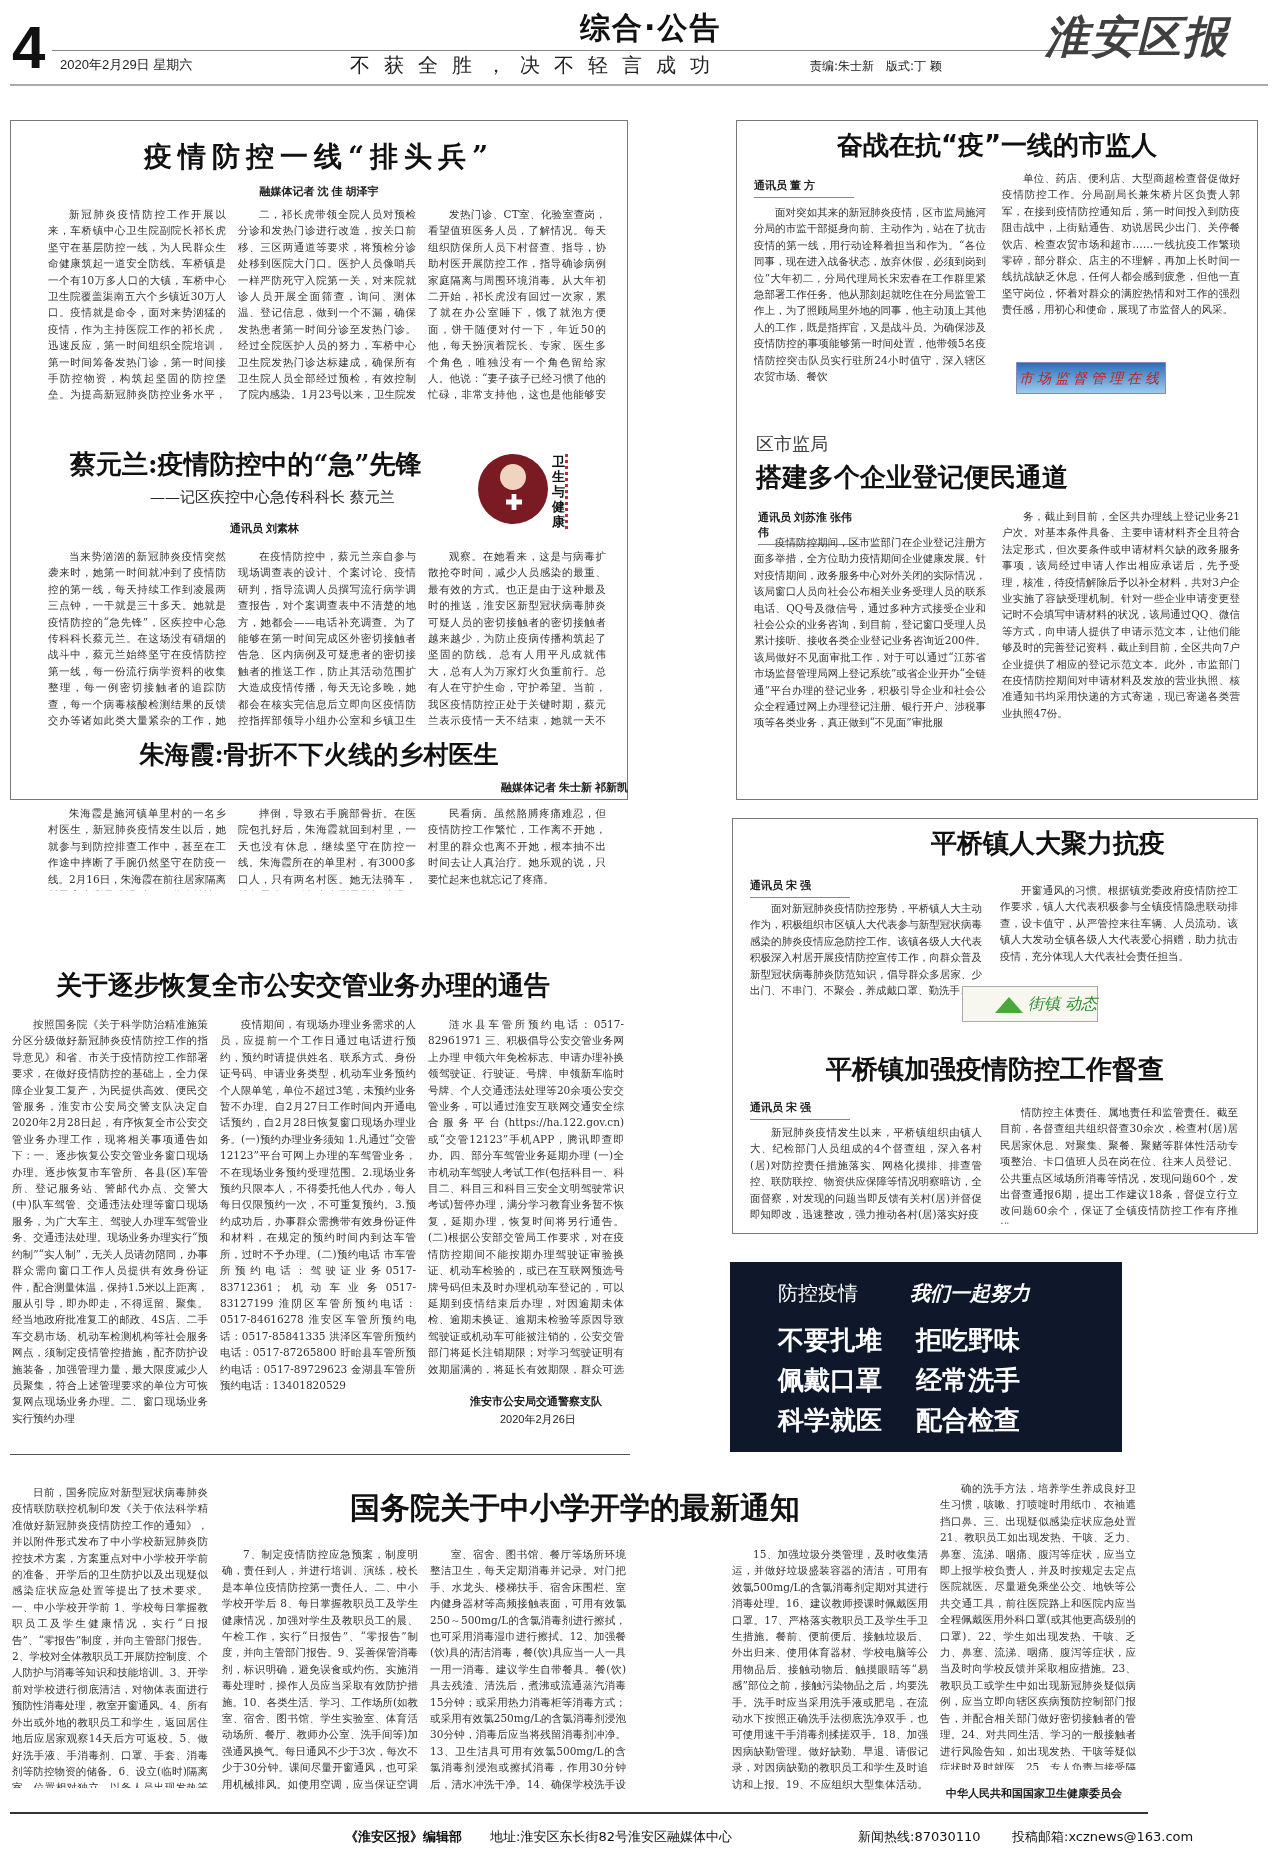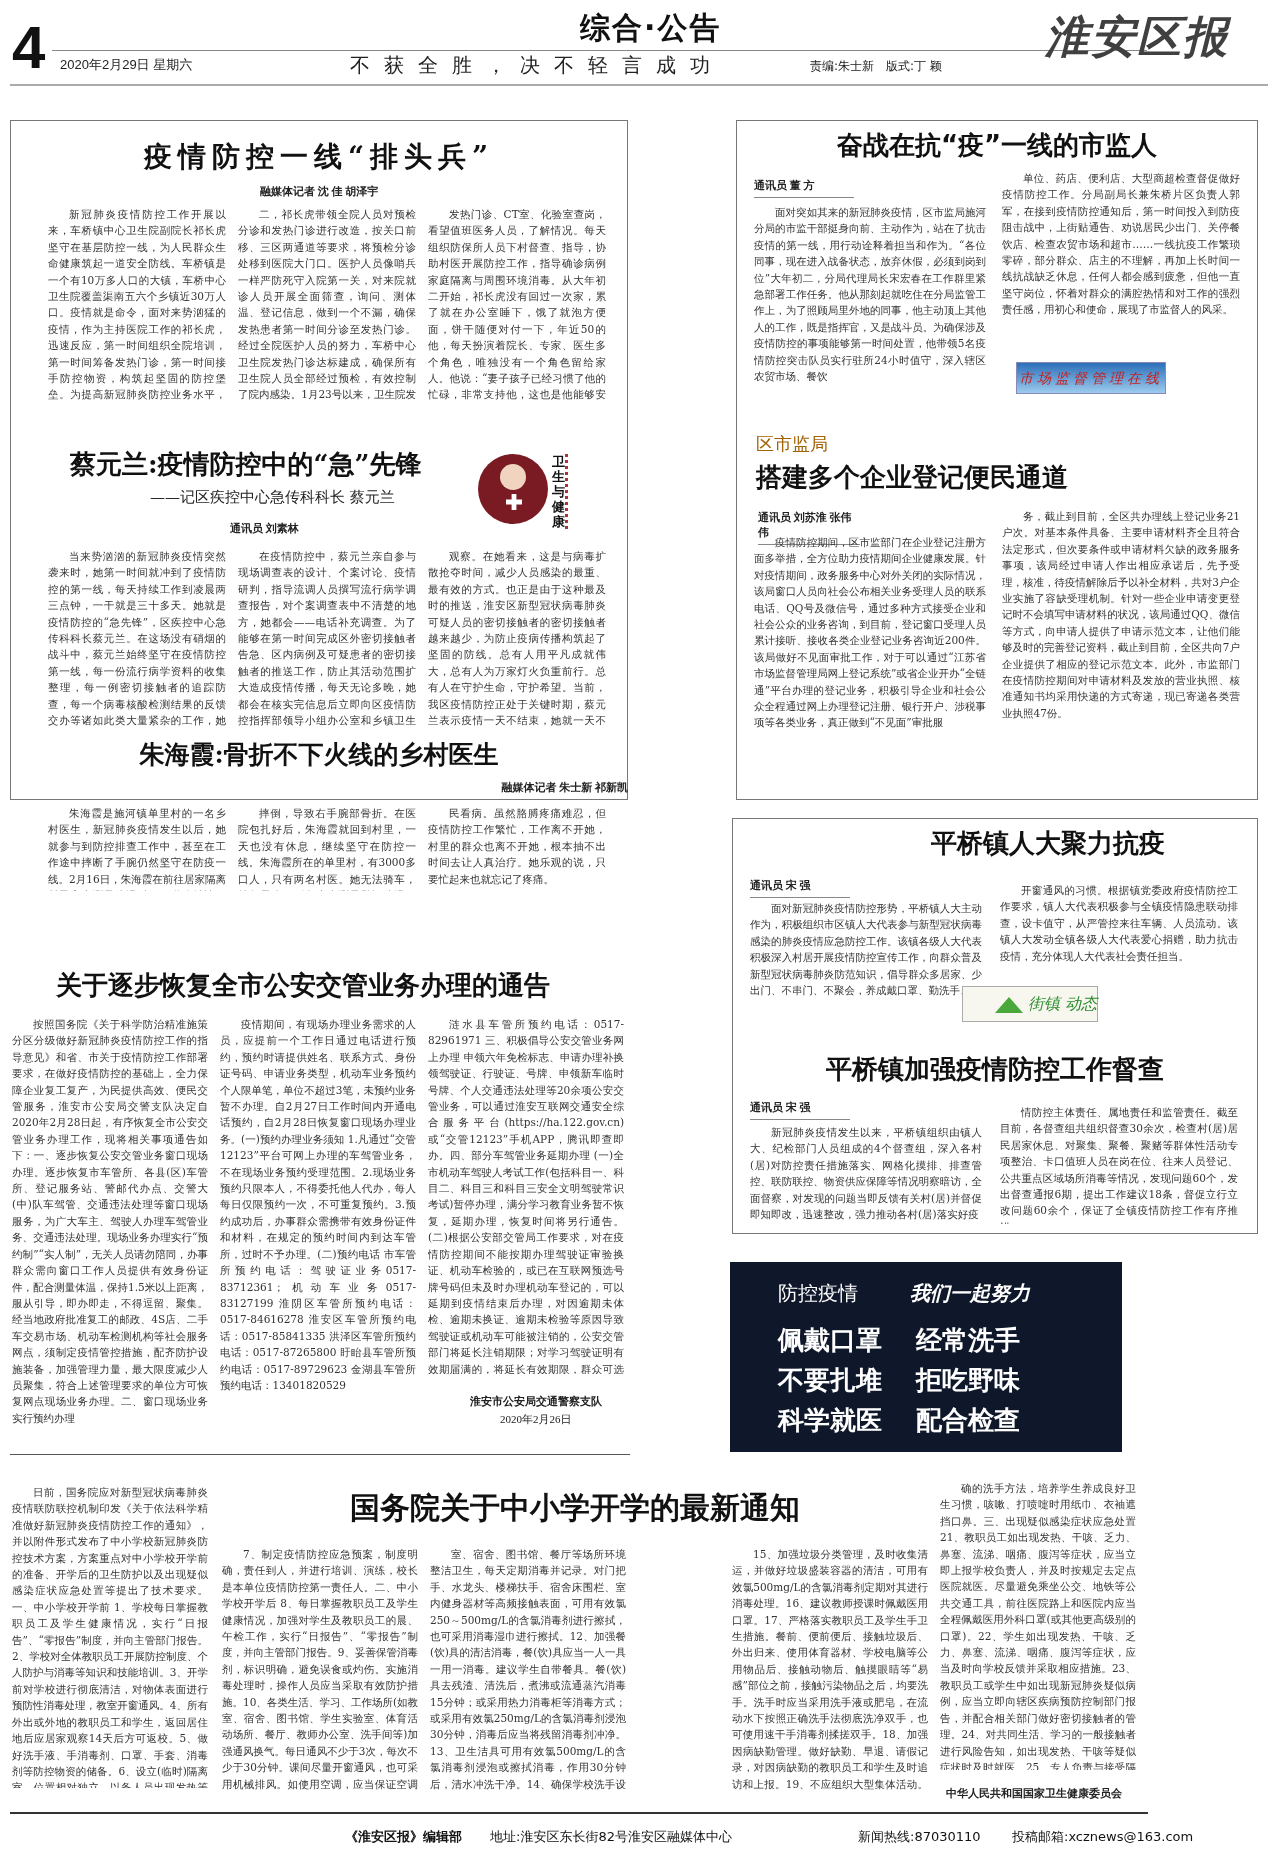--- a/index.html
+++ b/index.html
@@ -9,21 +9,21 @@
 .section{left:580px;top:8px;font-family:"DejaVu Sans",sans-serif;font-weight:bold;font-size:30px;letter-spacing:2px;color:#111}
 .hline1{left:52px;top:50px;width:1095px;height:1px;background:#888}
 .date{left:60px;top:56px;font-family:"Liberation Sans",sans-serif;font-size:13px;color:#222}
 .slogan{left:350px;top:52px;font-size:20px;letter-spacing:14px;color:#222}
 .editor{left:810px;top:58px;font-family:"DejaVu Sans",sans-serif;font-size:12px;color:#222}
 .mast{left:1045px;top:8px;font-family:"DejaVu Serif",serif;font-style:italic;font-weight:bold;font-size:44px;color:#404040;letter-spacing:2px}
 .hline2{left:10px;top:84px;width:1258px;height:2px;background:#aaa}
 .box{border:1px solid #777}
 .hd{font-weight:bold;color:#111;text-align:center}
 .hds{font-family:"DejaVu Sans",sans-serif}
-.by{font-family:Liberation Serif, serif;font-weight:bold;font-size:11px;color:#222}
+.by{font-family:Liberation Sans, sans-serif;font-weight:bold;font-size:11px;color:#222}
 .byl{border-bottom:1px solid #888;padding-bottom:4px;width:100px}
 .txt{font-size:10.5px;line-height:16.4px;color:#333;text-align:justify;text-indent:2em;overflow:hidden}
 .col{position:absolute;overflow:hidden}
 .banner{background:linear-gradient(#2c6fb8,#9ccbee);color:#c61e1e;font-style:italic;font-size:18px;text-align:center;line-height:32px;letter-spacing:4px;border:1px solid #88b}
 .redbox{background:#0f172a;color:#fff;font-family:"DejaVu Sans",sans-serif;font-weight:bold}
 .badge{border-radius:50%;background:#7a1a22}
 .street{border:1px solid #aaa;background:#f7f7ef;font-size:16px;color:#2a8a2a;line-height:34px;text-align:right;font-style:italic}
 .foot{font-family:"DejaVu Sans",sans-serif;font-weight:bold;font-size:13px;color:#111}
 </style>
 </head>
@@ -65,21 +65,21 @@
 <div class="col txt" style="left:428px;top:805px;width:178px;height:86px">民看病。虽然胳膊疼痛难忍，但疫情防控工作繁忙，工作离不开她，村里的群众也离不开她，根本抽不出时间去让人真治疗。她乐观的说，只要忙起来也就忘记了疼痛。</div>
 <div class="abs" style="left:10px;top:798px;width:618px;height:1px;background:transparent"></div>
 
 <div class="abs box" style="left:736px;top:120px;width:522px;height:680px"></div>
 <div class="abs hd hds" style="left:736px;top:128px;width:522px;font-size:26px">奋战在抗“疫”一线的市监人</div>
 <div class="abs by byl" style="left:754px;top:178px">通讯员 董 方</div>
 <div class="col txt" style="left:754px;top:204px;width:232px;height:198px">面对突如其来的新冠肺炎疫情，区市监局施河分局的市监干部挺身向前、主动作为，站在了抗击疫情的第一线，用行动诠释着担当和作为。“各位同事，现在进入战备状态，放弃休假，必须到岗到位”大年初二，分局代理局长宋宏春在工作群里紧急部署工作任务。他从那刻起就吃住在分局监管工作上，为了照顾局里外地的同事，他主动顶上其他人的工作，既是指挥官，又是战斗员。为确保涉及疫情防控的事项能够第一时间处置，他带领5名疫情防控突击队员实行驻所24小时值守，深入辖区农贸市场、餐饮</div>
 <div class="col txt" style="left:1002px;top:170px;width:238px;height:190px">单位、药店、便利店、大型商超检查督促做好疫情防控工作。分局副局长兼朱桥片区负责人郭军，在接到疫情防控通知后，第一时间投入到防疫阻击战中，上街贴通告、劝说居民少出门、关停餐饮店、检查农贸市场和超市……一线抗疫工作繁琐零碎，部分群众、店主的不理解，再加上长时间一线抗战缺乏休息，任何人都会感到疲惫，但他一直坚守岗位，怀着对群众的满腔热情和对工作的强烈责任感，用初心和使命，展现了市监督人的风采。</div>
 <div class="abs banner" style="left:1016px;top:362px;width:150px;height:32px;font-size:14px;line-height:30px">市场监督管理在线</div>
 
-<div class="abs" style="left:756px;top:432px;font-family:'DejaVu Sans',sans-serif;font-size:18px;color:#a16207">区市监局</div>
+<div class="abs" style="left:756px;top:432px;font-family:'DejaVu Sans',sans-serif;font-size:18px;color:#404040">区市监局</div>
 <div class="abs hds" style="left:756px;top:460px;font-size:26px;font-weight:bold;color:#111">搭建多个企业登记便民通道</div>
 <div class="abs by byl" style="left:758px;top:510px;width:102px">通讯员 刘苏淮 张伟伟</div>
 <div class="col txt" style="left:754px;top:534px;width:232px;height:254px">疫情防控期间，区市监部门在企业登记注册方面多举措，全方位助力疫情期间企业健康发展。针对疫情期间，政务服务中心对外关闭的实际情况，该局窗口人员向社会公布相关业务受理人员的联系电话、QQ号及微信号，通过多种方式接受企业和社会公众的业务咨询，到目前，登记窗口受理人员累计接听、接收各类企业登记业务咨询近200件。该局做好不见面审批工作，对于可以通过“江苏省市场监督管理局网上登记系统”或省企业开办“全链通”平台办理的登记业务，积极引导企业和社会公众全程通过网上办理登记注册、银行开户、涉税事项等各类业务，真正做到“不见面”审批服</div>
 <div class="col txt" style="left:1002px;top:508px;width:238px;height:280px">务，截止到目前，全区共办理线上登记业务21户次。对基本条件具备、主要申请材料齐全且符合法定形式，但次要条件或申请材料欠缺的政务服务事项，该局经过申请人作出相应承诺后，先予受理，核准，待疫情解除后予以补全材料，共对3户企业实施了容缺受理机制。针对一些企业申请变更登记时不会填写申请材料的状况，该局通过QQ、微信等方式，向申请人提供了申请示范文本，让他们能够及时的完善登记资料，截止到目前，全区共向7户企业提供了相应的登记示范文本。此外，市监部门在疫情防控期间对申请材料及发放的营业执照、核准通知书均采用快递的方式寄递，现已寄递各类营业执照47份。</div>
 
 <div class="abs box" style="left:732px;top:818px;width:526px;height:416px"></div>
 <div class="abs hd hds" style="left:732px;top:826px;width:632px;font-size:26px">平桥镇人大聚力抗疫</div>
 <div class="abs by byl" style="left:750px;top:878px">通讯员 宋 强</div>
 <div class="col txt" style="left:750px;top:900px;width:232px;height:118px">面对新冠肺炎疫情防控形势，平桥镇人大主动作为，积极组织市区镇人大代表参与新型冠状病毒感染的肺炎疫情应急防控工作。该镇各级人大代表积极深入村居开展疫情防控宣传工作，向群众普及新型冠状病毒肺炎防范知识，倡导群众多居家、少出门、不串门、不聚会，养成戴口罩、勤洗手、</div>
 <div class="col txt" style="left:1000px;top:882px;width:238px;height:100px">开窗通风的习惯。根据镇党委政府疫情防控工作要求，镇人大代表积极参与全镇疫情隐患联动排查，设卡值守，从严管控来往车辆、人员流动。该镇人大发动全镇各级人大代表爱心捐赠，助力抗击疫情，充分体现人大代表社会责任担当。</div>
@@ -90,22 +90,22 @@
 
 <div class="abs hd hds" style="left:732px;top:1052px;width:526px;font-size:26px">平桥镇加强疫情防控工作督查</div>
 <div class="abs by byl" style="left:750px;top:1100px">通讯员 宋 强</div>
 <div class="col txt" style="left:750px;top:1124px;width:232px;height:100px">新冠肺炎疫情发生以来，平桥镇组织由镇人大、纪检部门人员组成的4个督查组，深入各村(居)对防控责任措施落实、网格化摸排、排查管控、联防联控、物资供应保障等情况明察暗访，全面督察，对发现的问题当即反馈有关村(居)并督促即知即改，迅速整改，强力推动各村(居)落实好疫</div>
 <div class="col txt" style="left:1000px;top:1104px;width:238px;height:120px">情防控主体责任、属地责任和监管责任。截至目前，各督查组共组织督查30余次，检查村(居)居民居家休息、对聚集、聚餐、聚赌等群体性活动专项整治、卡口值班人员在岗在位、往来人员登记、公共重点区域场所消毒等情况，发现问题60个，发出督查通报6期，提出工作建议18条，督促立行立改问题60余个，保证了全镇疫情防控工作有序推进。</div>
 
 <div class="abs redbox" style="left:730px;top:1262px;width:392px;height:190px">
   <div style="position:absolute;left:48px;top:18px;font-size:20px;font-weight:normal">防控疫情</div>
   <div style="position:absolute;left:180px;top:18px;font-family:'DejaVu Serif',serif;font-style:italic;font-size:20px">我们一起努力</div>
   <div style="position:absolute;left:48px;top:58px;font-size:26px;line-height:40px">
+    <div><span>不要扎堆</span><span style="display:inline-block;width:34px"></span><span>拒吃野味</span></div>
     <div><span>佩戴口罩</span><span style="display:inline-block;width:34px"></span><span>经常洗手</span></div>
-    <div><span>不要扎堆</span><span style="display:inline-block;width:34px"></span><span>拒吃野味</span></div>
     <div><span>科学就医</span><span style="display:inline-block;width:34px"></span><span>配合检查</span></div>
   </div>
 </div>
 
 <div class="abs hds" style="left:56px;top:968px;font-size:26px;font-weight:bold;color:#111">关于逐步恢复全市公安交管业务办理的通告</div>
 <div class="col txt" style="left:12px;top:1016px;width:196px;height:420px">按照国务院《关于科学防治精准施策分区分级做好新冠肺炎疫情防控工作的指导意见》和省、市关于疫情防控工作部署要求，在做好疫情防控的基础上，全力保障企业复工复产，为民提供高效、便民交管服务，淮安市公安局交警支队决定自2020年2月28日起，有序恢复全市公安交管业务办理工作，现将相关事项通告如下：一、逐步恢复公安交管业务窗口现场办理。逐步恢复市车管所、各县(区)车管所、登记服务站、警邮代办点、交警大(中)队车驾管、交通违法处理等窗口现场服务，为广大车主、驾驶人办理车驾管业务、交通违法处理。现场业务办理实行“预约制”“实人制”，无关人员请勿陪同，办事群众需向窗口工作人员提供有效身份证件，配合测量体温，保持1.5米以上距离，服从引导，即办即走，不得逗留、聚集。经当地政府批准复工的邮政、4S店、二手车交易市场、机动车检测机构等社会服务网点，须制定疫情管控措施，配齐防护设施装备，加强管理力量，最大限度减少人员聚集，符合上述管理要求的单位方可恢复网点现场业务办理。二、窗口现场业务实行预约办理</div>
 <div class="col txt" style="left:220px;top:1016px;width:196px;height:420px">疫情期间，有现场办理业务需求的人员，应提前一个工作日通过电话进行预约，预约时请提供姓名、联系方式、身份证号码、申请业务类型，机动车业务预约个人限单笔，单位不超过3笔，未预约业务暂不办理。自2月27日工作时间内开通电话预约，自2月28日恢复窗口现场办理业务。(一)预约办理业务须知 1.凡通过“交管12123”平台可网上办理的车驾管业务，不在现场业务预约受理范围。2.现场业务预约只限本人，不得委托他人代办，每人每日仅限预约一次，不可重复预约。3.预约成功后，办事群众需携带有效身份证件和材料，在规定的预约时间内到达车管所，过时不予办理。(二)预约电话 市车管所预约电话：驾驶证业务0517-83712361；机动车业务0517-83127199 淮阴区车管所预约电话：0517-84616278 淮安区车管所预约电话：0517-85841335 洪泽区车管所预约电话：0517-87265800 盱眙县车管所预约电话：0517-89729623 金湖县车管所预约电话：13401820529</div>
 <div class="col txt" style="left:428px;top:1016px;width:196px;height:358px">涟水县车管所预约电话：0517-82961971 三、积极倡导公安交管业务网上办理 申领六年免检标志、申请办理补换领驾驶证、行驶证、号牌、申领新车临时号牌、个人交通违法处理等20余项公安交管业务，可以通过淮安互联网交通安全综合服务平台(https://ha.122.gov.cn)或“交管12123”手机APP，腾讯即查即办。四、部分车驾管业务延期办理 (一)全市机动车驾驶人考试工作(包括科目一、科目二、科目三和科目三安全文明驾驶常识考试)暂停办理，满分学习教育业务暂不恢复，延期办理，恢复时间将另行通告。(二)根据公安部交管局工作要求，对在疫情防控期间不能按期办理驾驶证审验换证、机动车检验的，或已在互联网预选号牌号码但未及时办理机动车登记的，可以延期到疫情结束后办理，对因逾期未体检、逾期未换证、逾期未检验等原因导致驾驶证或机动车可能被注销的，公安交管部门将延长注销期限；对学习驾驶证明有效期届满的，将延长有效期限，群众可选择在疫情结束后继续学习。特此通告。</div>
 <div class="abs by" style="left:470px;top:1394px">淮安市公安局交通警察支队</div>
 <div class="abs by" style="left:500px;top:1412px;font-weight:normal">2020年2月26日</div>

